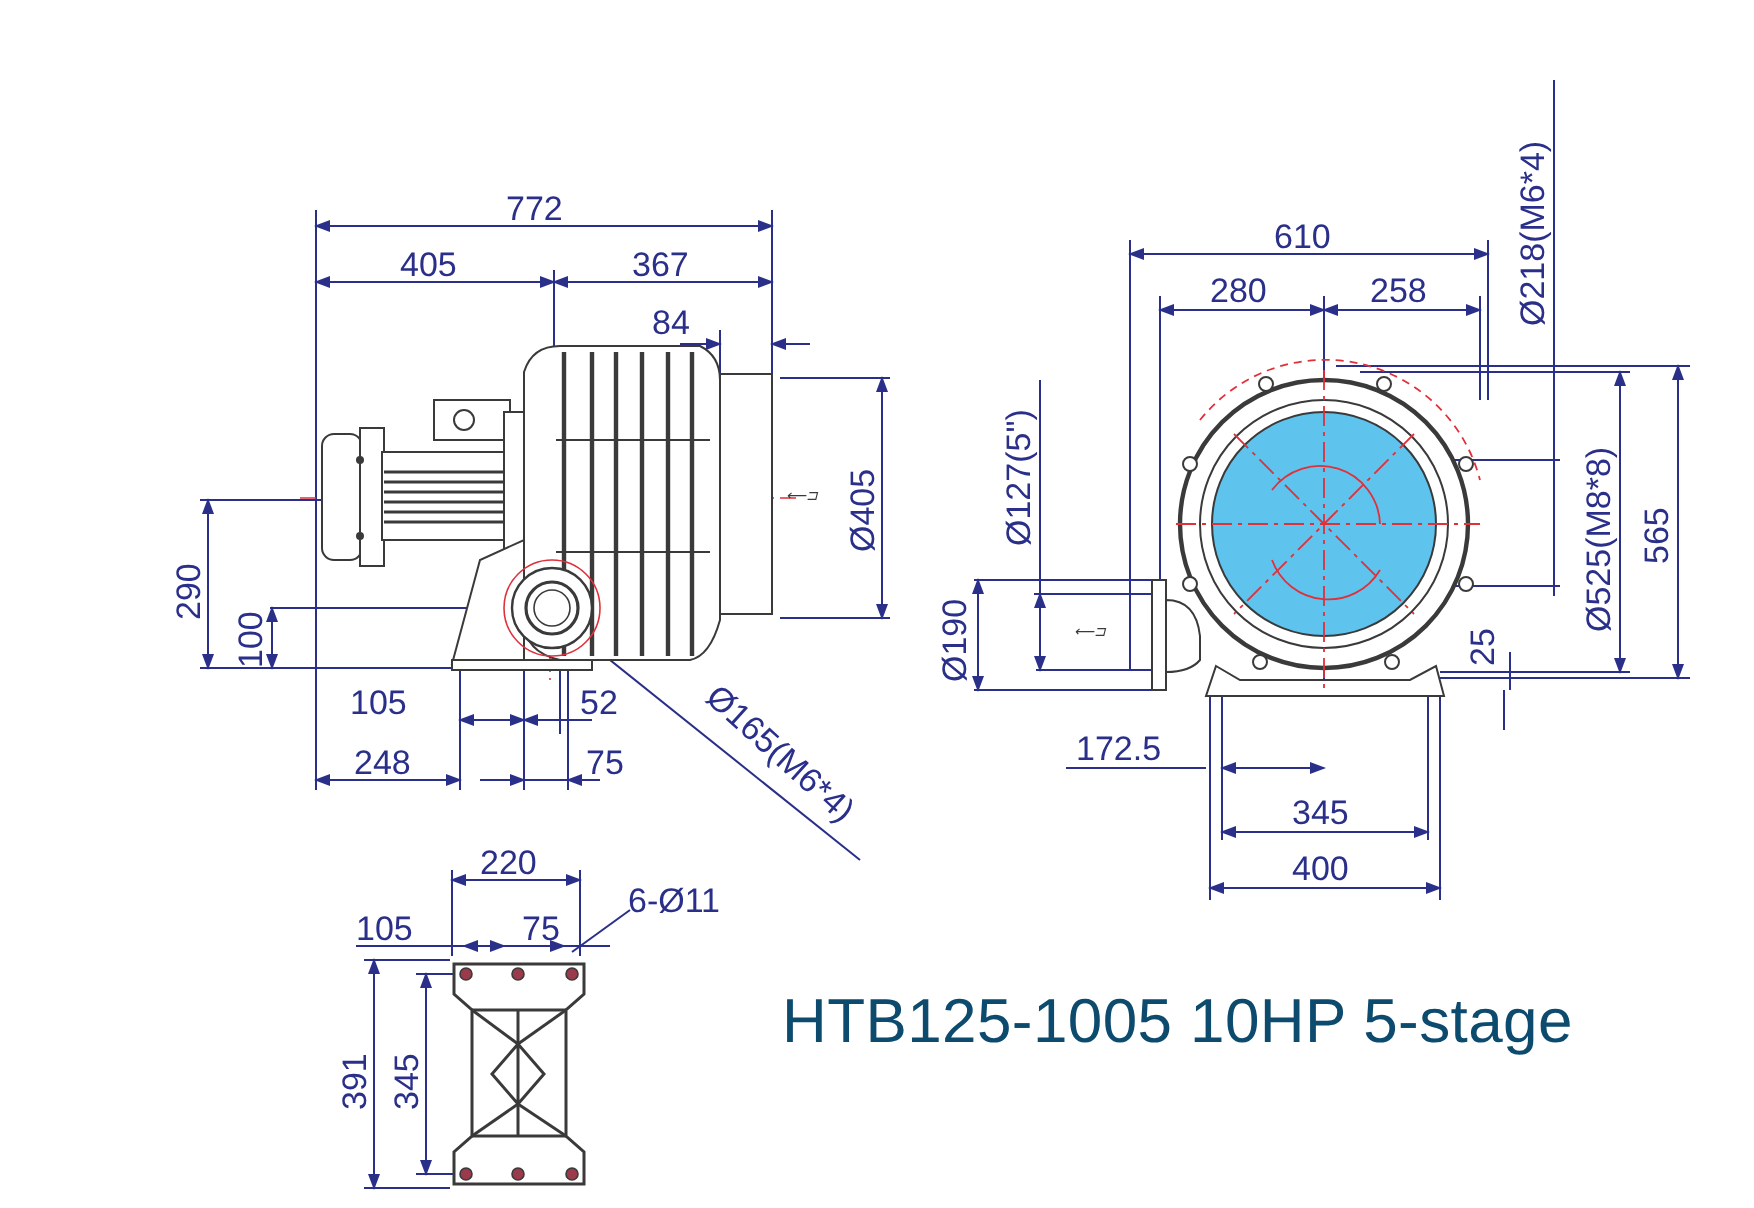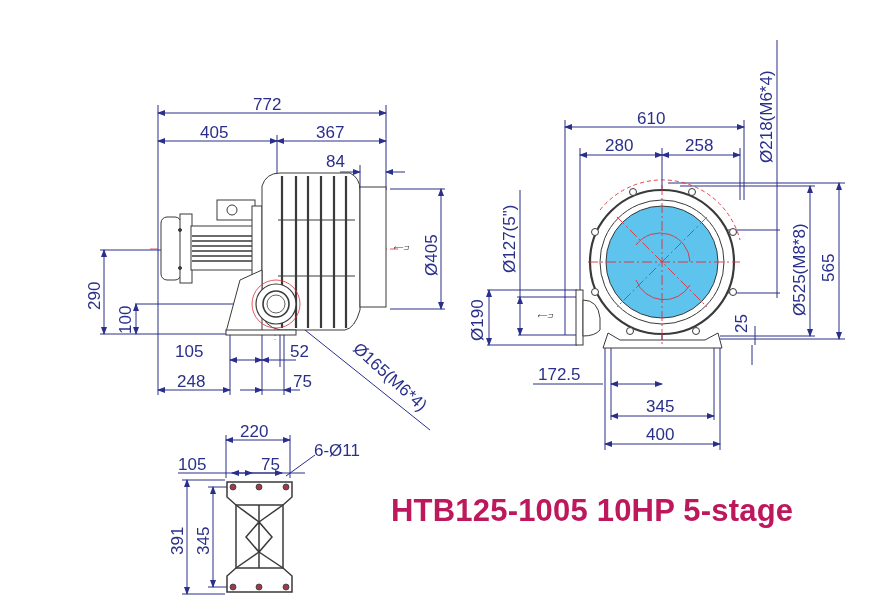--- a/index.html
+++ b/index.html
@@ -1,19 +1,19 @@
 <!DOCTYPE html>
 <html><head>
 <meta charset="utf-8">
 <style>
   html,body{margin:0;padding:0;background:#ffffff;}
   body{width:877px;height:604px;position:relative;overflow:hidden;font-family:"Liberation Sans",sans-serif;}
   svg{position:absolute;left:0;top:0;}
   .dim{font-family:"Liberation Sans",sans-serif;font-size:17px;fill:#2a2f8a;}
-  .title{position:absolute;left:391px;top:493px;font-family:"Liberation Sans",sans-serif;font-weight:bold;font-size:31px;color:#be185d;letter-spacing:0.2px;white-space:nowrap;}
+  .title{position:absolute;left:391px;top:493px;font-family:"Liberation Sans",sans-serif;font-weight:normal;font-size:31px;color:#0c4a6e;letter-spacing:0.2px;white-space:nowrap;}
 </style>
 </head>
 <body>
 
 <svg width="877" height="604" viewBox="0 0 877 604">
   <defs>
     <marker id="arr" markerWidth="8" markerHeight="6" refX="7" refY="3" orient="auto-start-reverse">
       <path d="M0,0 L8,3 L0,6 Z" fill="#2a2f8a"></path>
     </marker>
   </defs>

